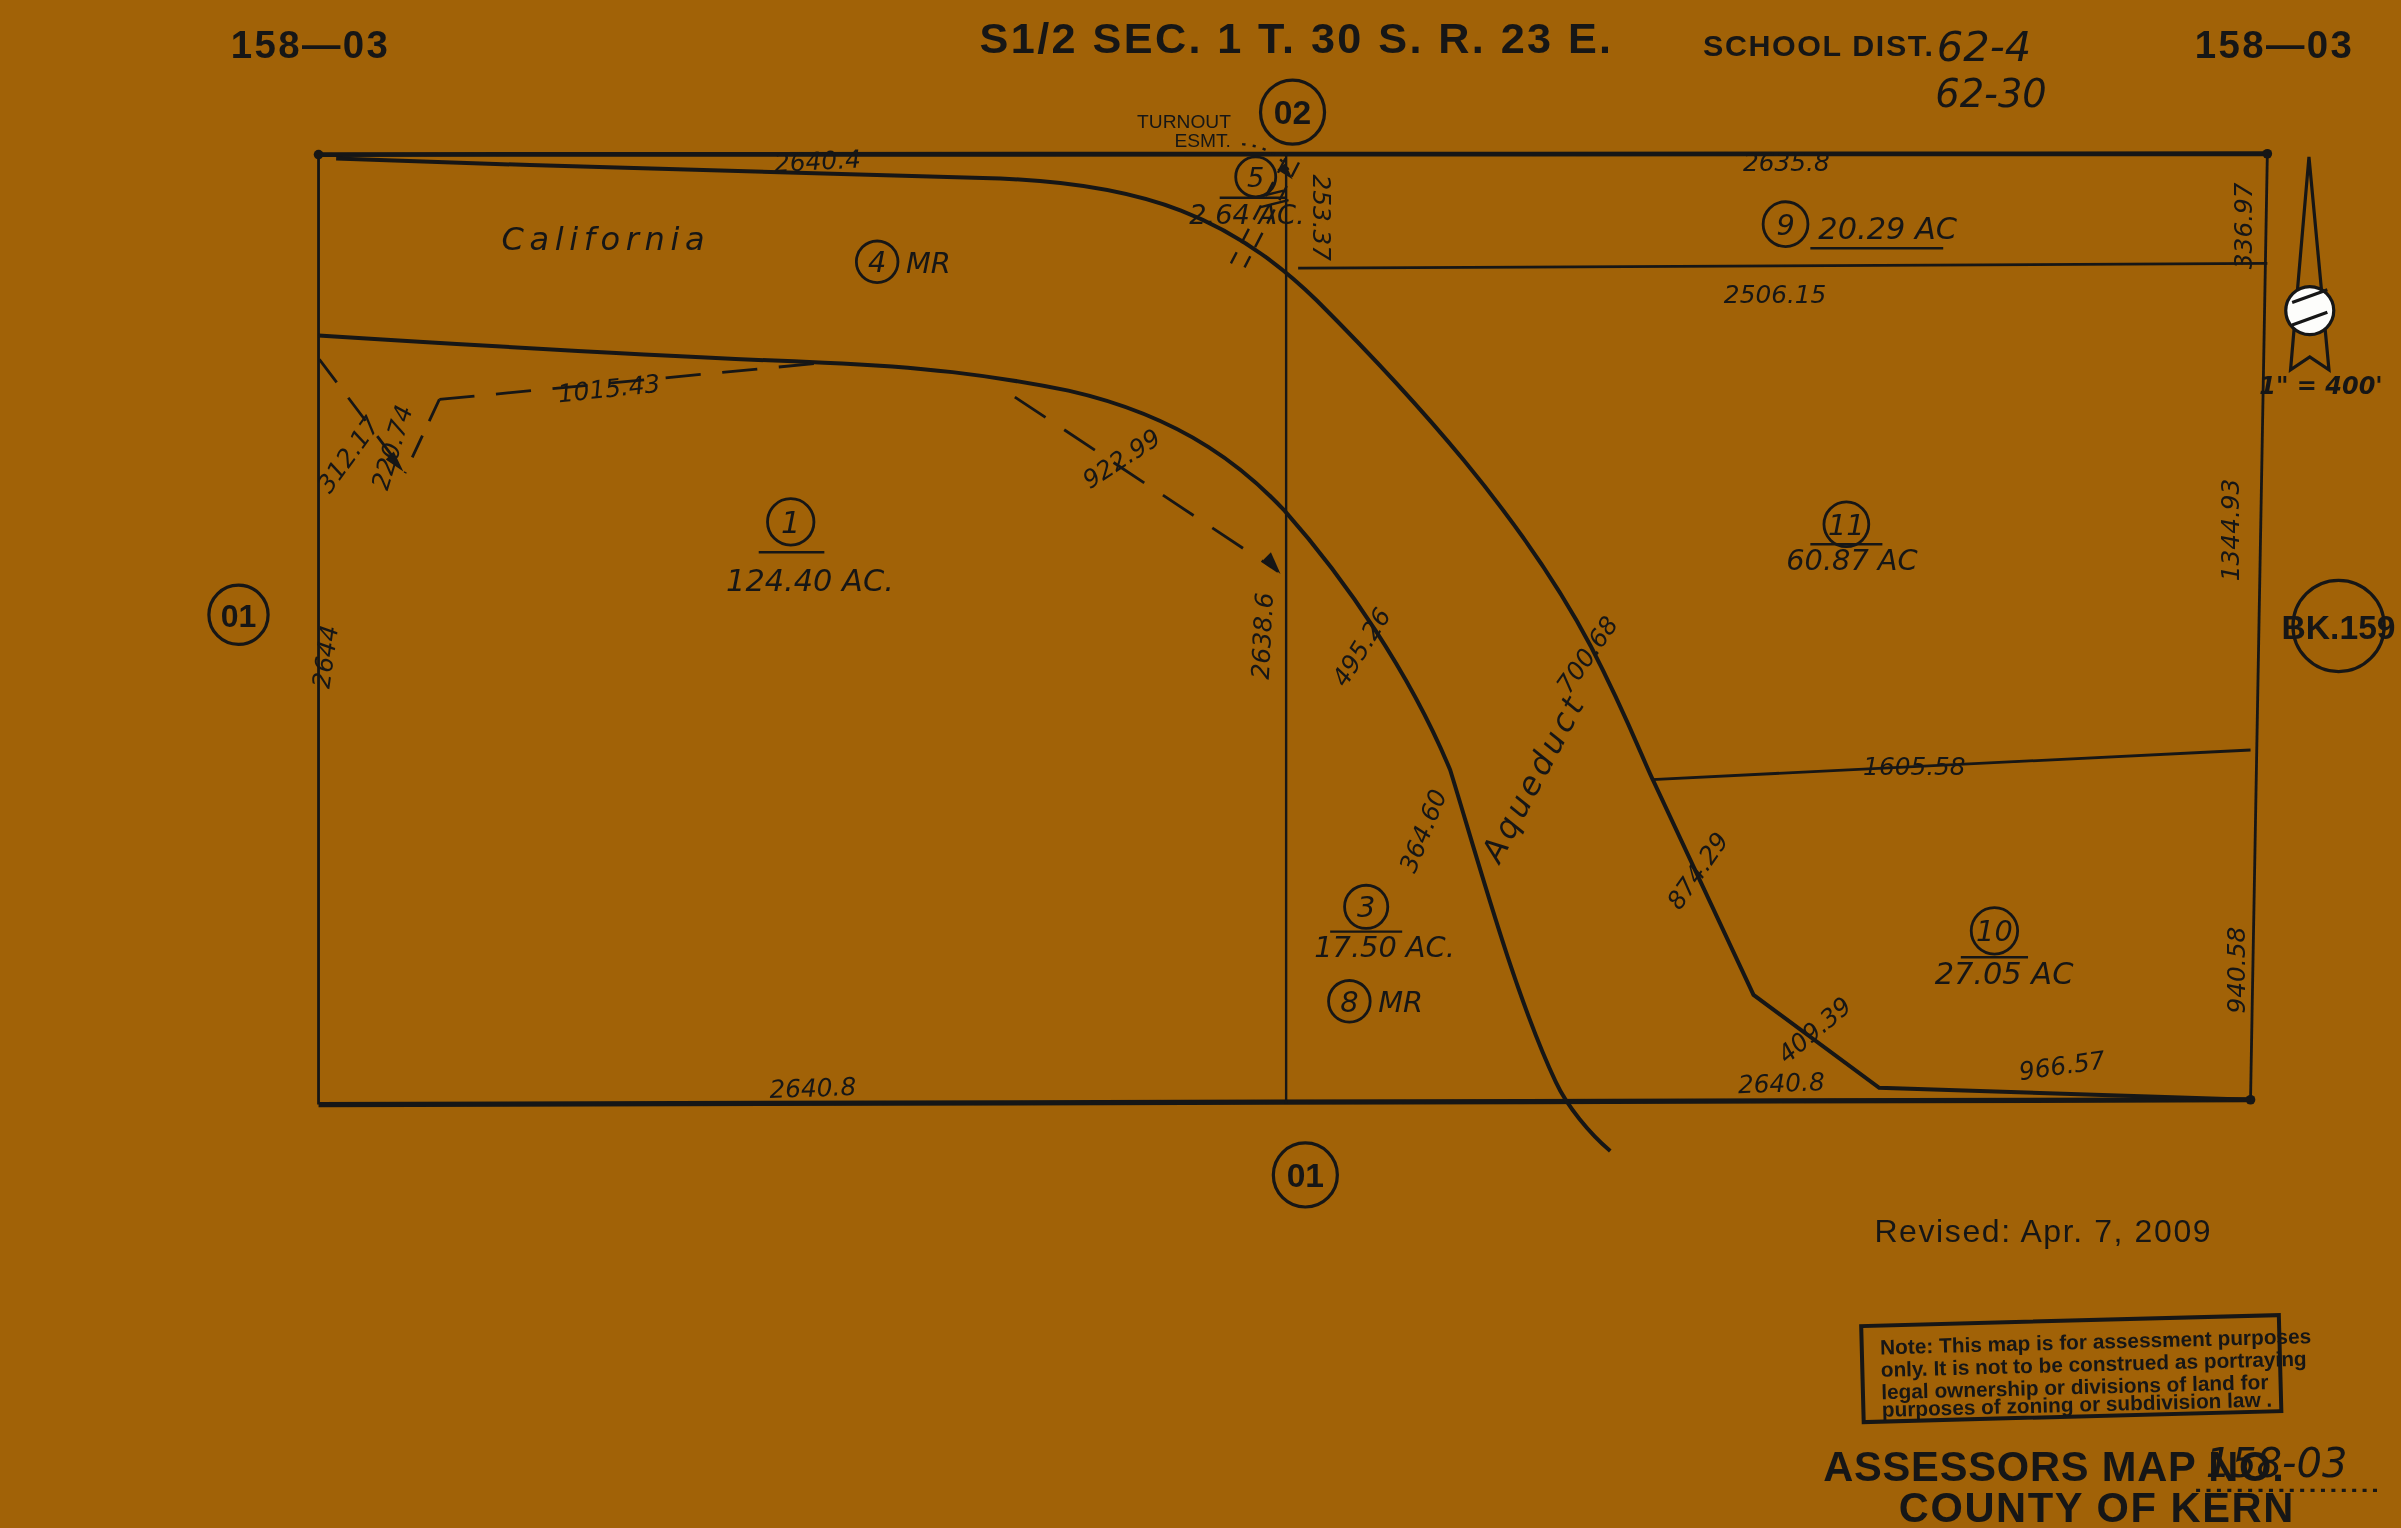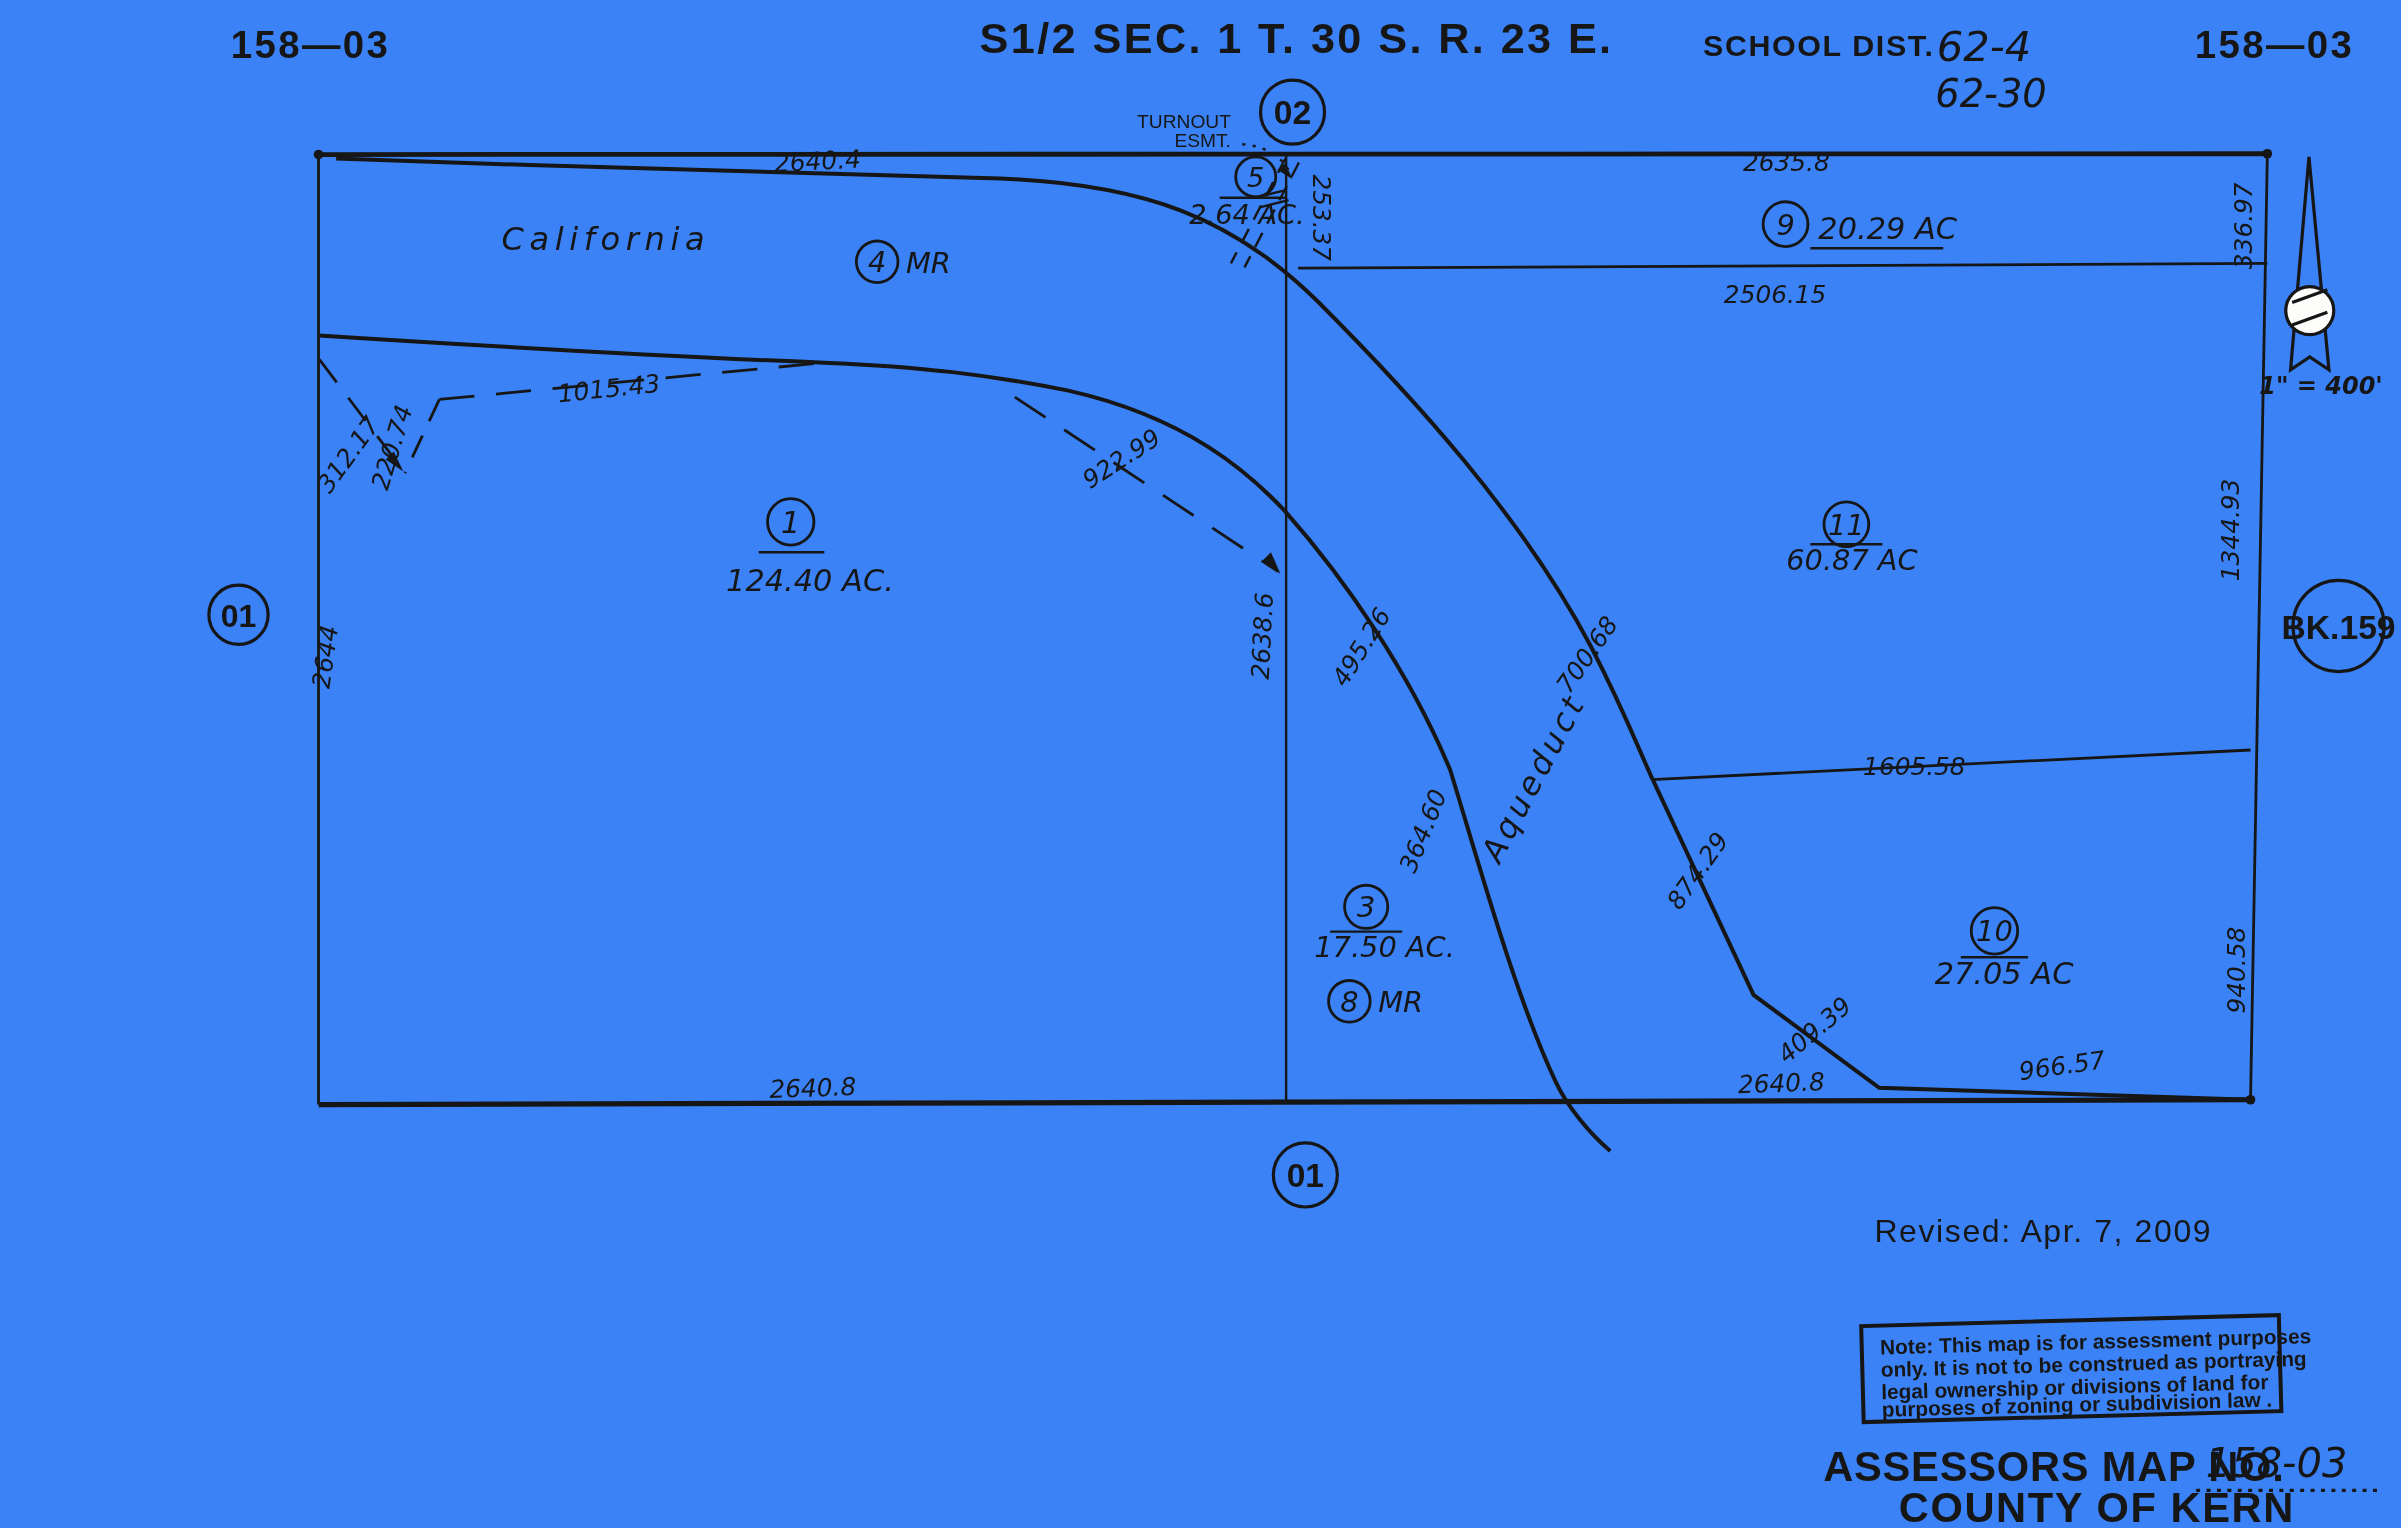--- a/index.html
+++ b/index.html
@@ -1,16 +1,16 @@
 <!DOCTYPE html>
 <html style="font-size:12.8px"><head>
 <meta charset="utf-8">
 <style>
   html,body{margin:0;padding:0;background:#e8e8e4;}
-  .page{position:relative;width:2401px;height:1528px;background:#3b82f6;margin:0 auto;
+  .page{position:relative;width:2401px;height:1528px;background:#a16207;margin:0 auto;
         font-family:"Liberation Sans",sans-serif;color:#161616;overflow:hidden;}
   svg{position:absolute;left:0;top:0;}
   svg text{fill:#161616;}
   .hand{font-family:"DejaVu Sans",sans-serif;font-style:italic;}
   .lbl{font-family:"DejaVu Sans",sans-serif;font-style:italic;font-size:31px;}
   .plain{font-family:"Liberation Sans",sans-serif;font-style:normal;}
   .bold{font-weight:bold;}
 </style>
 </head>
 <body>

